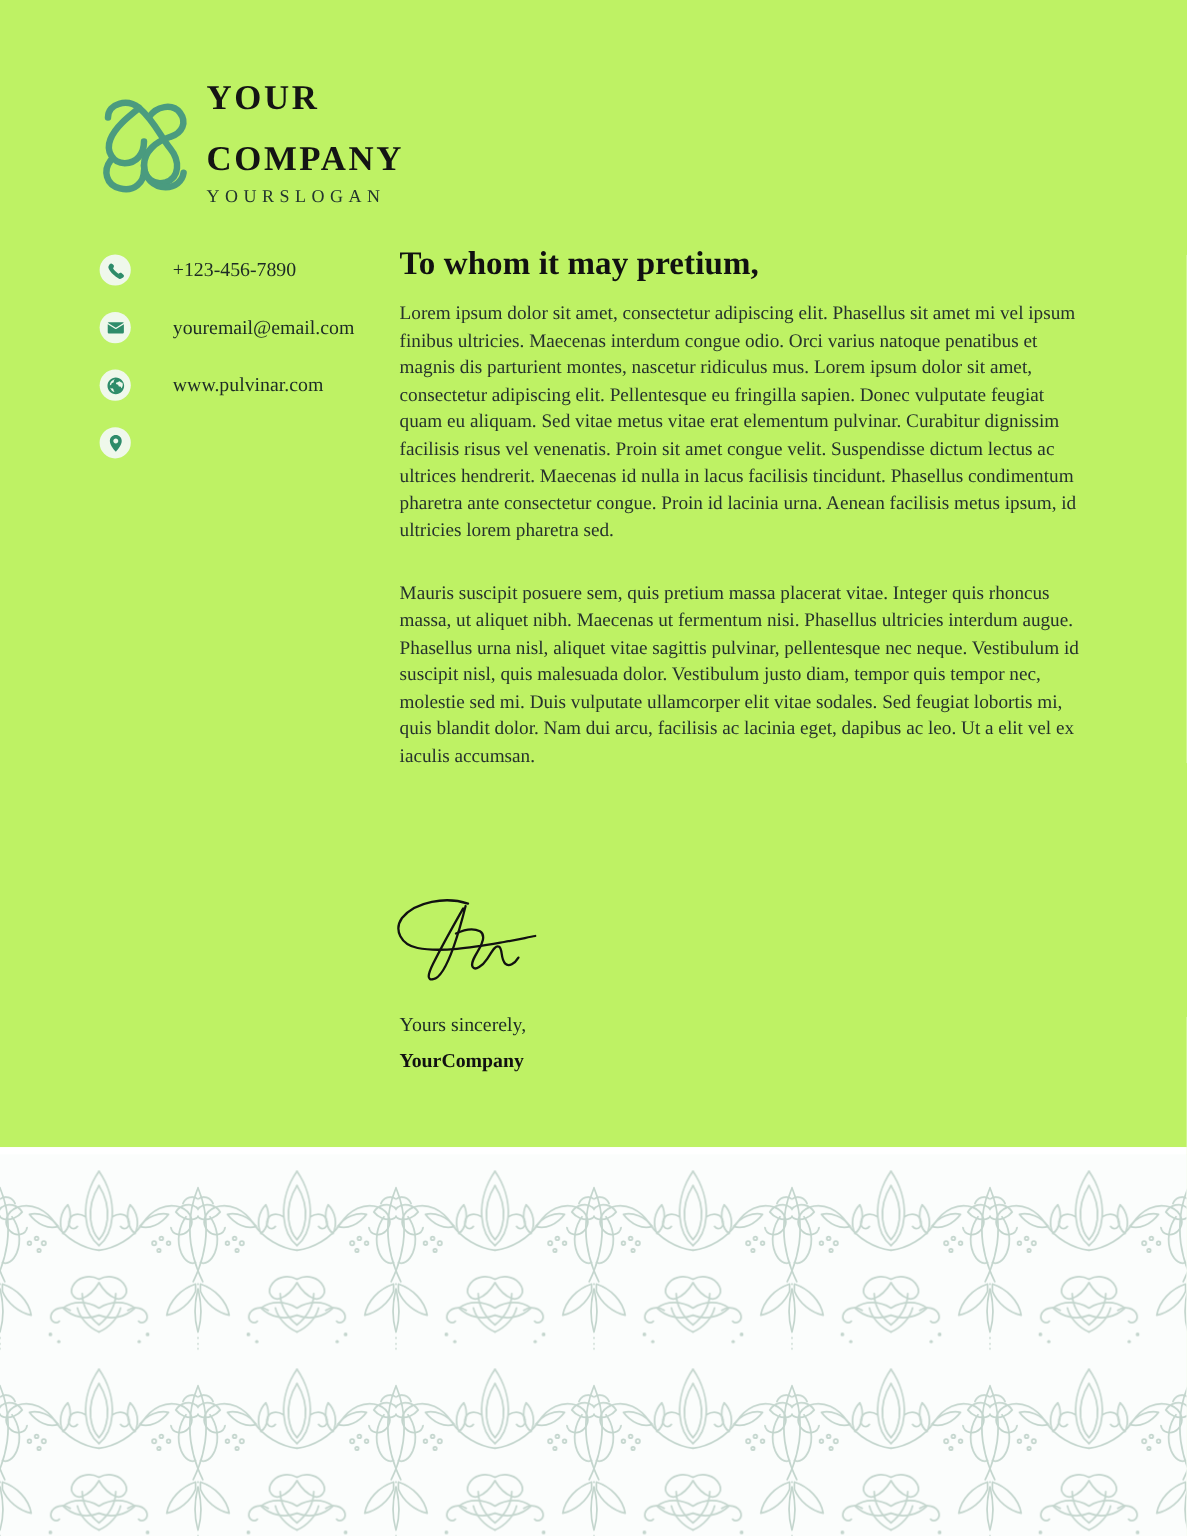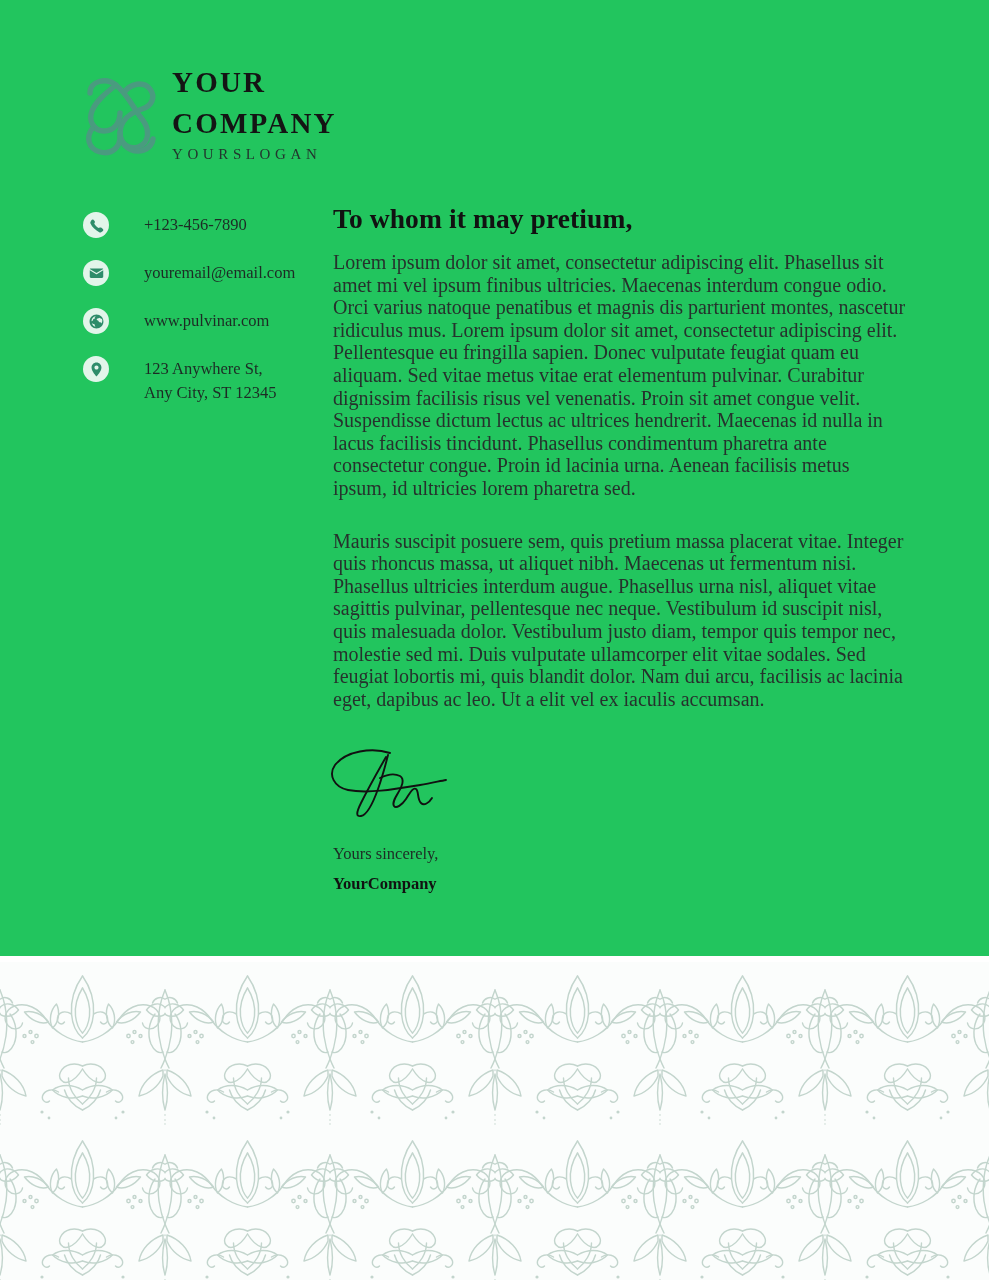--- a/index.html
+++ b/index.html
@@ -15,21 +15,21 @@
     position: relative;
   }
 
   
   #letter {
     position: absolute;
     left: 0;
     top: 0;
     width: 989px;
     height: 956px;
-    background: #22c55e;
+    background: #bef264;
     overflow: hidden;
   }
 
   
   #logo-block {
     position: absolute;
     left: 80px;
     top: 68px;
     display: flex;
     align-items: center;
@@ -45,21 +45,21 @@
   }
   .logo-line {
     font-family: "Liberation Serif", "DejaVu Serif", serif;
     font-weight: 700;
     font-size: 29px;
     letter-spacing: 2.2px;
     color: #141414;
     display: block;
   }
   #logo-company {
-    margin-top: 12px;
+    margin-top: 22px;
   }
   #logo-slogan {
     display: block;
     margin-top: 9px;
     font-family: "Liberation Serif", "DejaVu Serif", serif;
     font-size: 15px;
     letter-spacing: 4.6px;
     color: #23352e;
   }
 
@@ -121,21 +121,21 @@
   #salutation {
     font-family: "Liberation Serif", "DejaVu Serif", serif;
     font-weight: 700;
     font-size: 27.5px;
     color: #111111;
     margin: 0 0 16px 0;
     letter-spacing: 0.1px;
   }
   .body-paragraph {
     font-family: "Liberation Serif", "DejaVu Serif", serif;
-    font-size: 20px;
+    font-size: 16px;
     line-height: 22.6px;
     color: #26322d;
     margin: 0 0 30px 0;
     text-align: left;
   }
 
   
   #signature-block {
     position: absolute;
     left: 333px;
@@ -236,22 +236,20 @@
       </span>
       <span class="contact-text">www.pulvinar.com</span>
     </div>
 
     <div class="contact-row">
       <span class="contact-icon-wrap">
         <svg viewBox="0 0 24 24" fill="#2e8c6a" xmlns="http://www.w3.org/2000/svg">
           <path d="M12 2.2c-3.9 0-7 3.1-7 7 0 5.2 6.3 12 6.6 12.3.2.2.6.2.8 0 .3-.3 6.6-7.1 6.6-12.3 0-3.9-3.1-7-7-7zm0 9.8c-1.6 0-2.9-1.3-2.9-2.9S10.4 6.2 12 6.2s2.9 1.3 2.9 2.9S13.6 12 12 12z"></path>
         </svg>
       </span>
-      <span class="contact-text">123 Anywhere St,
-Any City, ST 12345</span>
     </div>
 
   </div>
 
   <div id="letter-body">
     <h1 id="salutation">To whom it may pretium,</h1>
     <p class="body-paragraph">Lorem ipsum dolor sit amet, consectetur adipiscing elit. Phasellus sit amet mi vel ipsum finibus ultricies. Maecenas interdum congue odio. Orci varius natoque penatibus et magnis dis parturient montes, nascetur ridiculus mus. Lorem ipsum dolor sit amet, consectetur adipiscing elit. Pellentesque eu fringilla sapien. Donec vulputate feugiat quam eu aliquam. Sed vitae metus vitae erat elementum pulvinar. Curabitur dignissim facilisis risus vel venenatis. Proin sit amet congue velit. Suspendisse dictum lectus ac ultrices hendrerit. Maecenas id nulla in lacus facilisis tincidunt. Phasellus condimentum pharetra ante consectetur congue. Proin id lacinia urna. Aenean facilisis metus ipsum, id ultricies lorem pharetra sed.</p>
     <p class="body-paragraph">Mauris suscipit posuere sem, quis pretium massa placerat vitae. Integer quis rhoncus massa, ut aliquet nibh. Maecenas ut fermentum nisi. Phasellus ultricies interdum augue. Phasellus urna nisl, aliquet vitae sagittis pulvinar, pellentesque nec neque. Vestibulum id suscipit nisl, quis malesuada dolor. Vestibulum justo diam, tempor quis tempor nec, molestie sed mi. Duis vulputate ullamcorper elit vitae sodales. Sed feugiat lobortis mi, quis blandit dolor. Nam dui arcu, facilisis ac lacinia eget, dapibus ac leo. Ut a elit vel ex iaculis accumsan.</p>
   </div>
 

